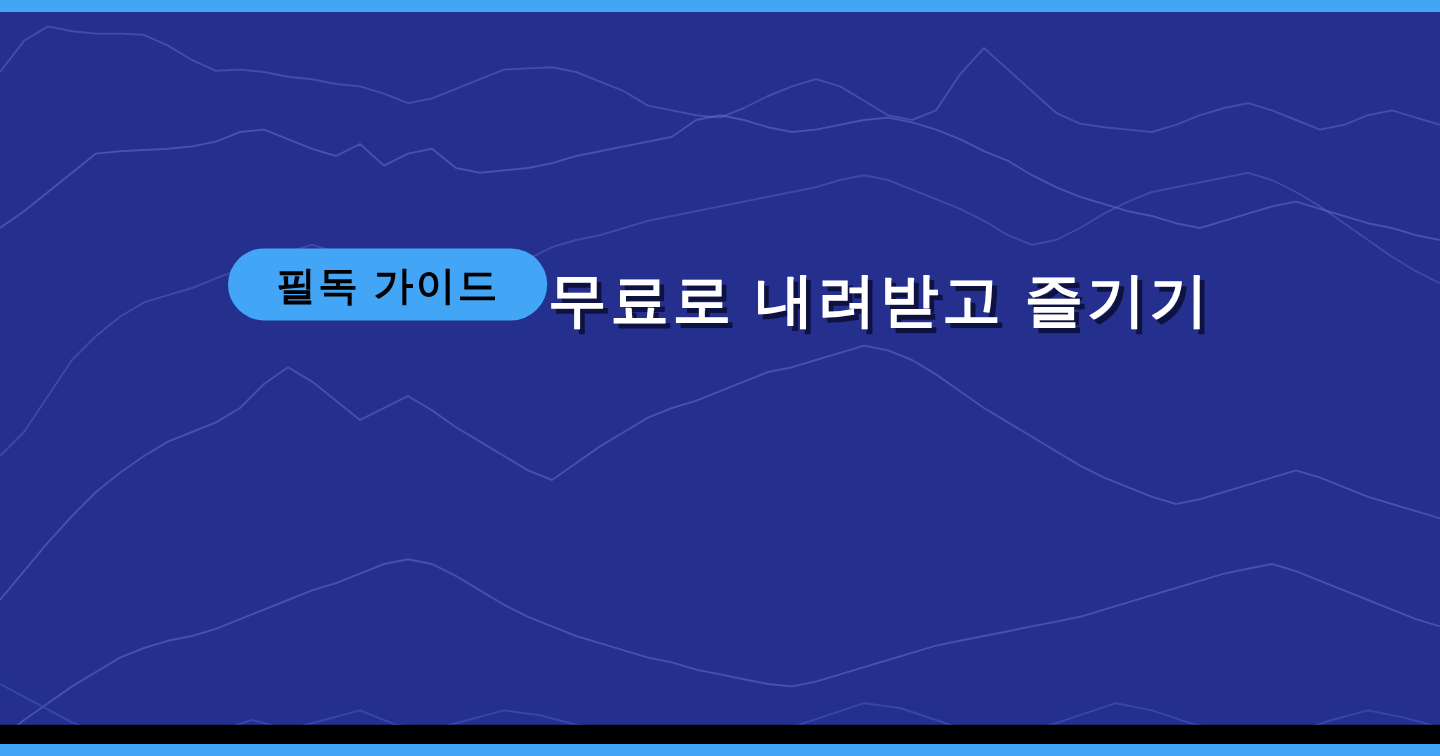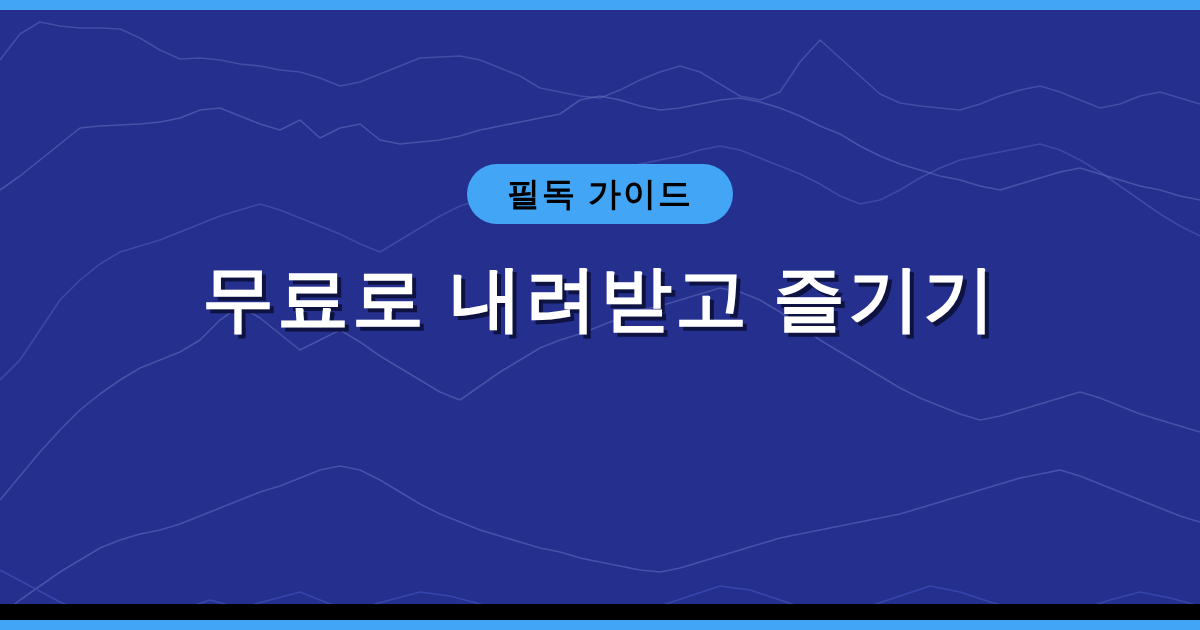--- a/index.html
+++ b/index.html
@@ -38,21 +38,21 @@
   .stripe-bottom {
     position:absolute; left:0; top:620px;
     width:1200px; height:10px;
     background:#42a5f5;
     z-index:6;
   }
   
   #content {
     position:absolute; left:0; top:0;
     width:1200px; height:530px;
-    display:flex; flex-direction:column;
+    display:flex; 
     align-items:center; justify-content:center;
     z-index:5;
     padding-bottom:22px;
   }
   #badge {
     display:inline-flex;
     align-items:center; justify-content:center;
     height:60px;
     padding:0 40px;
     border-radius:30px;
@@ -60,21 +60,21 @@
     color:#000000;
     font-size:33px;
     font-weight:bold;
     letter-spacing:2px;
     line-height:1;
     white-space:nowrap;
     margin-bottom:34px;
   }
   #title {
     color:#ffffff;
-    font-size:72px;
+    font-size:49px;
     font-weight:bold;
     letter-spacing:3px;
     line-height:1.12;
     white-space:nowrap;
     text-shadow:4px 4px 0 #0d1240;
     margin-bottom:6px;
   }
   #subtitle {
     color:#aed4f7;
     font-size:37px;

